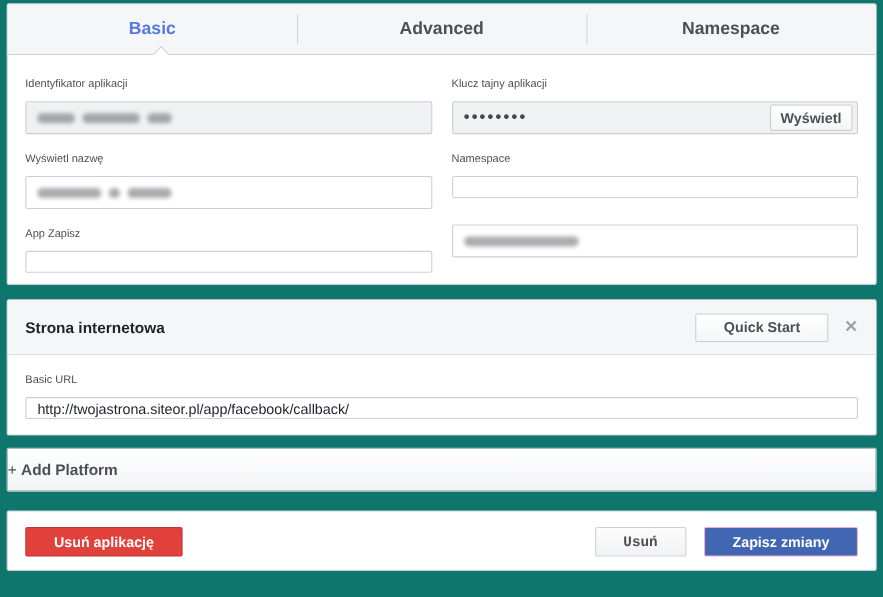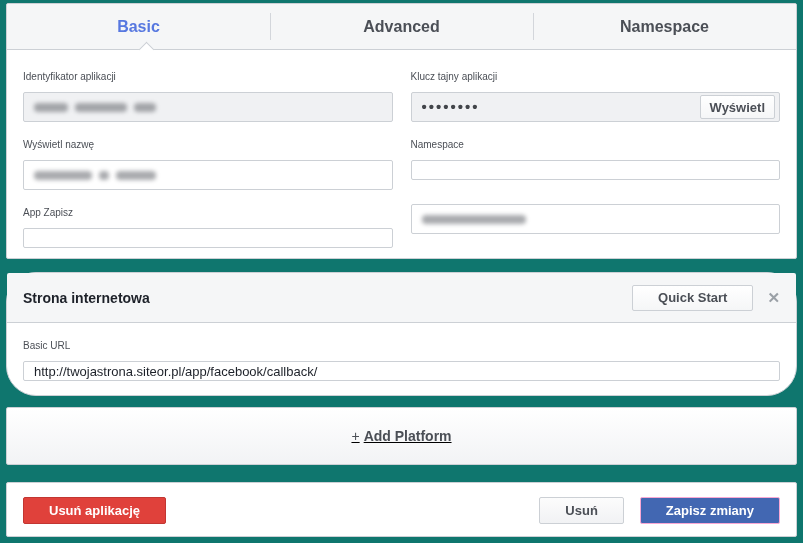--- a/index.html
+++ b/index.html
@@ -27,42 +27,42 @@
   .input-box.disabled{background:#f0f1f3;}
   .blob{display:inline-block;height:9px;border-radius:4px;background:#63666c;filter:blur(2px);
         opacity:.55;margin-right:7px;}
   .b34{width:34px}.b52{width:52px}.b22{width:22px}.b58{width:58px}.b10{width:10px}.b40{width:40px}.b104{width:104px}
   .dots{font-size:15px;letter-spacing:2px;color:#42454a;line-height:28px;font-weight:bold;}
   .inline-btn{position:absolute;right:4px;top:2px;height:24px;padding:0 9px;background:linear-gradient(#fff,#f5f6f7);
               border:1px solid #ccd0d5;border-radius:2px;font-family:"Liberation Sans",sans-serif;
               font-size:13px;font-weight:bold;color:#4b4f56;cursor:pointer;}
 
   
-  .card-website{margin-bottom:11px;border-radius:30px;}
+  .card-website{margin-bottom:11px;}
   .section-header{display:flex;align-items:center;height:49px;background:#f5f6f7;border-bottom:1px solid #ccd0d5;
                   border-radius:2px 2px 0 0;padding:0 16px;}
   .section-title{font-size:14px;font-weight:bold;color:#1d2129;}
   .quickstart-btn{margin-left:auto;height:26px;padding:0 25px;background:linear-gradient(#fff,#f5f6f7);
                   border:1px solid #ccd0d5;border-radius:2px;font-family:"Liberation Sans",sans-serif;
                   font-size:13px;font-weight:bold;color:#4b4f56;cursor:pointer;}
   .close-x{margin-left:14px;color:#9aa0a6;font-size:15px;font-weight:bold;cursor:pointer;line-height:1;}
   .section-body{padding:14px 16px;}
 
   
-  .card-addplatform{height:58px;margin-bottom:17px;display:flex;align-items:center;justify-content:center;
-                    background:linear-gradient(#ffffff,#f2f3f5);cursor:pointer;text-decoration:underline;}
+  .card-addplatform{height:40px;margin-bottom:17px;display:flex;align-items:center;
+                    background:linear-gradient(#ffffff,#f2f3f5);cursor:pointer;}
   .addplatform-text{font-size:14px;font-weight:bold;color:#4b4f56;}
   .plus{font-weight:normal;color:#4b4f56;margin-right:4px;}
 
   
   .card-actions{display:flex;align-items:center;padding:14px 16px 12px;}
   .btn{height:27px;padding:0 25px;border-radius:2px;font-family:"Liberation Sans",sans-serif;
        font-size:13px;font-weight:bold;cursor:pointer;}
   .btn-danger{background:#e0413b;border:1px solid #c23632;color:#fff;}
-  .btn-default{background:linear-gradient(#fcfcfc,#f1f2f4);border:1px solid #ccd0d5;color:#4b4f56;margin-left:auto;}
+  .btn-default{background:linear-gradient(#fcfcfc,#f1f2f4);border:1px solid #ccd0d5;color:#4b4f56;margin-left:auto;font-family:Liberation Mono, monospace;}
   .btn-primary{background:#4267b2;border:1px solid #f9a8d4;color:#fff;margin-left:16px;}
 </style>
 </head>
 <body>
 
 <div class="page">
 
   <div class="card card-main">
     <div class="tabs">
       <div class="tab active">

